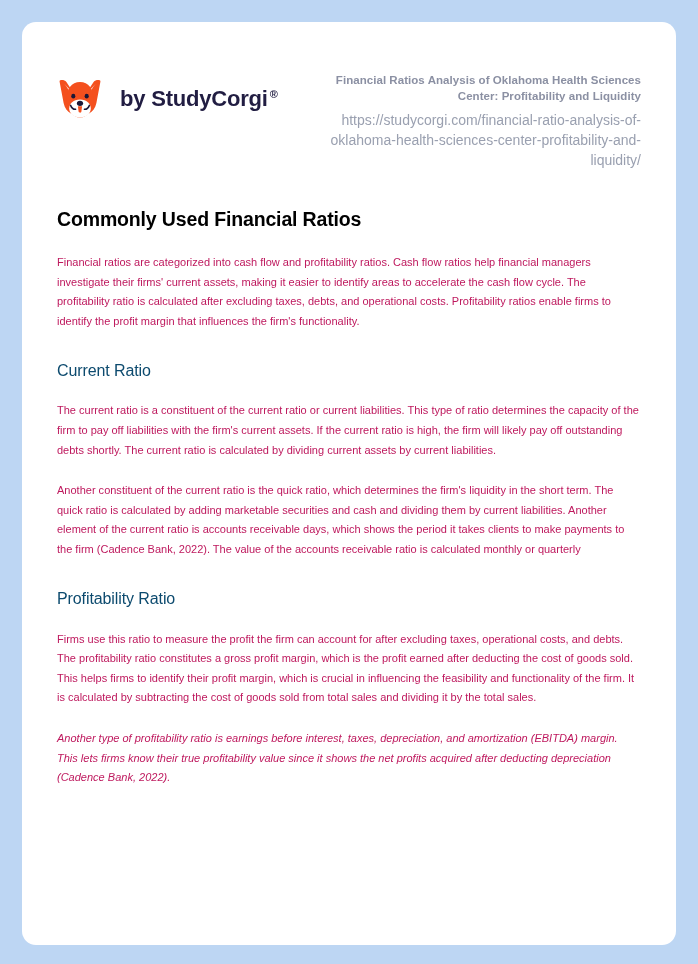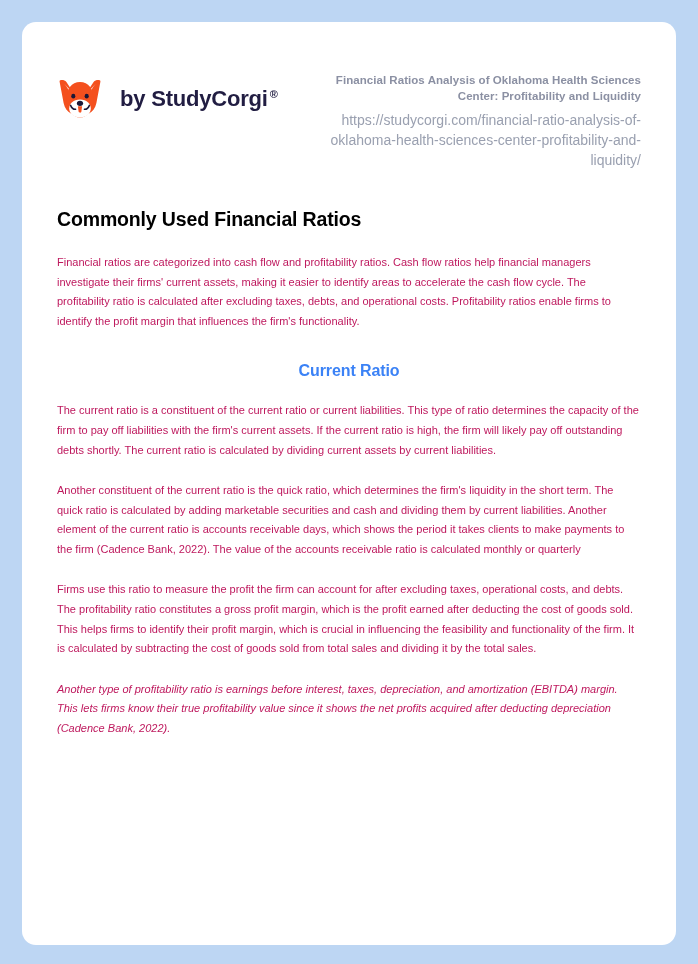--- a/index.html
+++ b/index.html
@@ -91,26 +91,25 @@
   h1.section-title {
     font-size: 19.5px;
     font-weight: bold;
     color: #000000;
     margin: 0 0 22px 0;
     letter-spacing: -0.15px;
     line-height: 1.2;
   }
   h2.sub-title {
     font-size: 16px;
-    font-weight: bold;
-    color: #3b82f6;
+    font-weight: normal;
+    color: #0c4a6e;
     margin: 30px 0 21px 0;
     letter-spacing: -0.1px;
     line-height: 1.2;
-    text-align: center;
   }
   p.body-text {
     font-size: 11px;
     color: #be185d;
     line-height: 1.78;
     margin: 0 0 21px 0;
     letter-spacing: 0.005px;
   }
   p.body-text:last-child {
     margin-bottom: 16px;
@@ -155,19 +154,20 @@
     <div class="content">
 
       <h1 class="section-title">Commonly Used Financial Ratios</h1>
 
       <p class="body-text">Financial ratios are categorized into cash flow and profitability ratios. Cash flow ratios help financial managers investigate their firms' current assets, making it easier to identify areas to accelerate the cash flow cycle. The profitability ratio is calculated after excluding taxes, debts, and operational costs. Profitability ratios enable firms to identify the profit margin that influences the firm's functionality.</p>
 
       <h2 class="sub-title">Current Ratio</h2>
       <p class="body-text">The current ratio is a constituent of the current ratio or current liabilities. This type of ratio determines the capacity of the firm to pay off liabilities with the firm's current assets. If the current ratio is high, the firm will likely pay off outstanding debts shortly. The current ratio is calculated by dividing current assets by current liabilities.</p>
       <p class="body-text">Another constituent of the current ratio is the quick ratio, which determines the firm's liquidity in the short term. The quick ratio is calculated by adding marketable securities and cash and dividing them by current liabilities. Another element of the current ratio is accounts receivable days, which shows the period it takes clients to make payments to the firm (Cadence Bank, 2022). The value of the accounts receivable ratio is calculated monthly or quarterly</p>
 
+      <h2 class="sub-title">Profitability Ratio</h2>
       <p class="body-text">Firms use this ratio to measure the profit the firm can account for after excluding taxes, operational costs, and debts. The profitability ratio constitutes a gross profit margin, which is the profit earned after deducting the cost of goods sold. This helps firms to identify their profit margin, which is crucial in influencing the feasibility and functionality of the firm. It is calculated by subtracting the cost of goods sold from total sales and dividing it by the total sales.</p>
       <p class="body-text">Another type of profitability ratio is earnings before interest, taxes, depreciation, and amortization (EBITDA) margin. This lets firms know their true profitability value since it shows the net profits acquired after deducting depreciation (Cadence Bank, 2022).</p>
 
     </div>
 
   </div>
 </div>
 
 </body></html>

